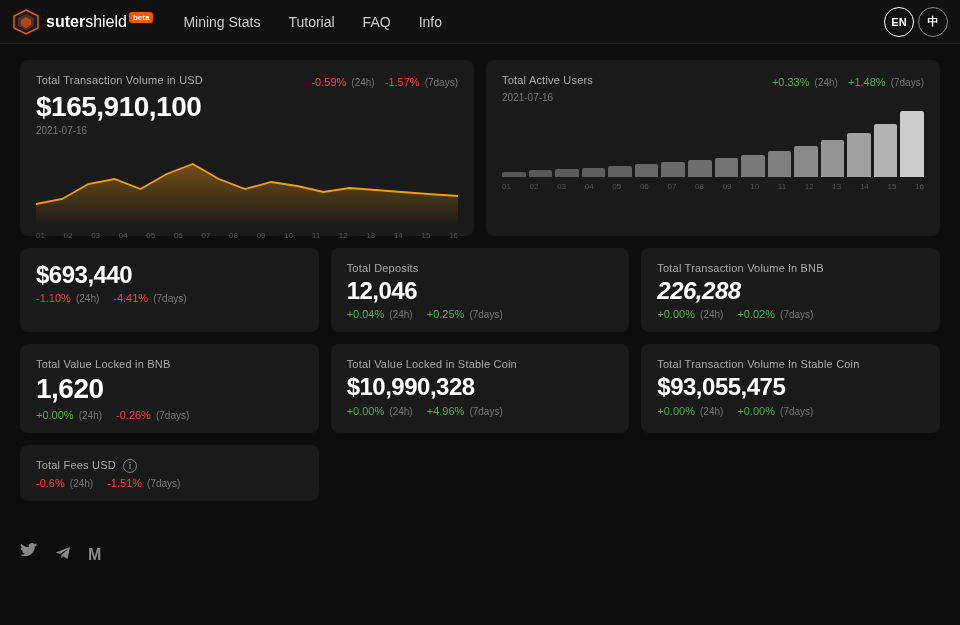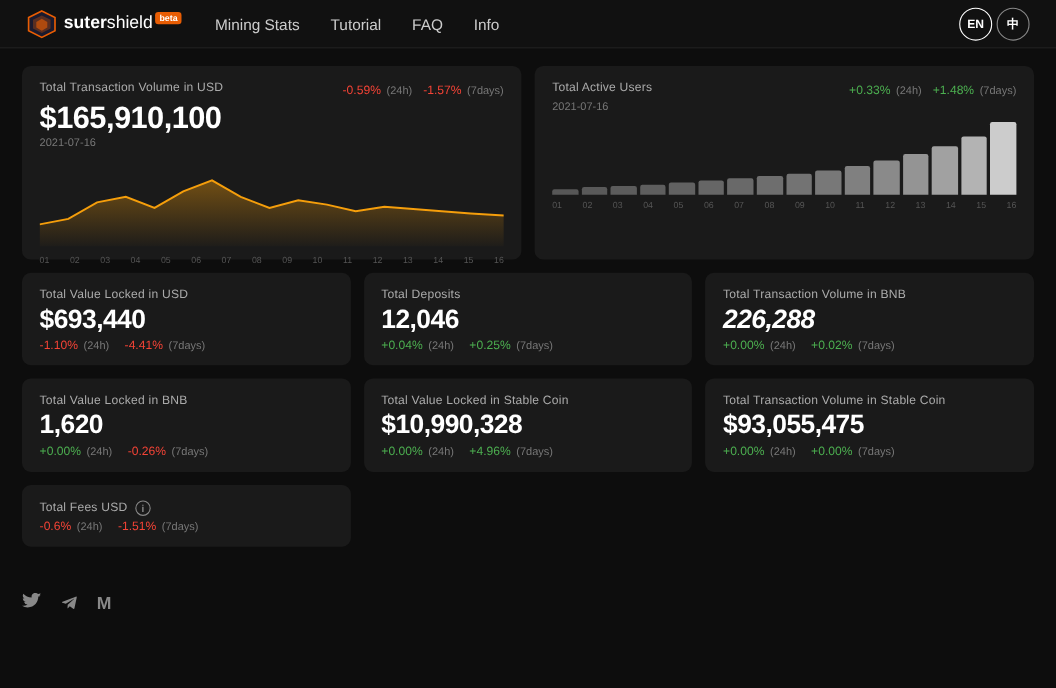--- a/index.html
+++ b/index.html
@@ -9,21 +9,21 @@
       font-family: -apple-system, BlinkMacSystemFont, 'Segoe UI', Arial, sans-serif;
       width: 960px;
       min-height: 625px;
       overflow-x: hidden;
     }
 
     
     .header {
       display: flex;
       align-items: center;
-      padding: 0 24px;
+      padding: 0 12px;
       height: 44px;
       background: #111111;
       border-bottom: 1px solid #222;
     }
     .logo {
       display: flex;
       align-items: center;
       gap: 6px;
       margin-right: 30px;
     }
@@ -331,21 +331,20 @@
             <span class="chart-label">15</span>
             <span class="chart-label">16</span>
         </div>
       </div>
     </div>
   </div>
 
   <div class="cards-row cards-row-3">
 
     <div class="card">
-      <div class="card-label">Total Value Locked in USD</div>
       <div class="card-value" style="font-size:24px;">$693,440</div>
       <div class="card-changes">
         <span class="change-neg"><span>-1.10%</span> <span class="change-label">(24h)</span></span>
         <span class="change-neg"><span>-4.41%</span> <span class="change-label">(7days)</span></span>
       </div>
     </div>
 
     <div class="card">
       <div class="card-label">Total Deposits</div>
       <div class="card-value" style="font-size:24px;">12,046</div>
@@ -362,21 +361,21 @@
         <span class="change-pos"><span>+0.00%</span> <span class="change-label">(24h)</span></span>
         <span class="change-pos"><span>+0.02%</span> <span class="change-label">(7days)</span></span>
       </div>
     </div>
   </div>
 
   <div class="cards-row cards-row-3">
 
     <div class="card">
       <div class="card-label">Total Value Locked in BNB</div>
-      <div class="card-value" style="font-size:24px;">1,620</div>
+      <div class="card-value" style="font-size:28px;">1,620</div>
       <div class="card-changes">
         <span class="change-pos"><span>+0.00%</span> <span class="change-label">(24h)</span></span>
         <span class="change-neg"><span>-0.26%</span> <span class="change-label">(7days)</span></span>
       </div>
     </div>
 
     <div class="card">
       <div class="card-label">Total Value Locked in Stable Coin</div>
       <div class="card-value" style="font-size:24px;">$10,990,328</div>
       <div class="card-changes">

